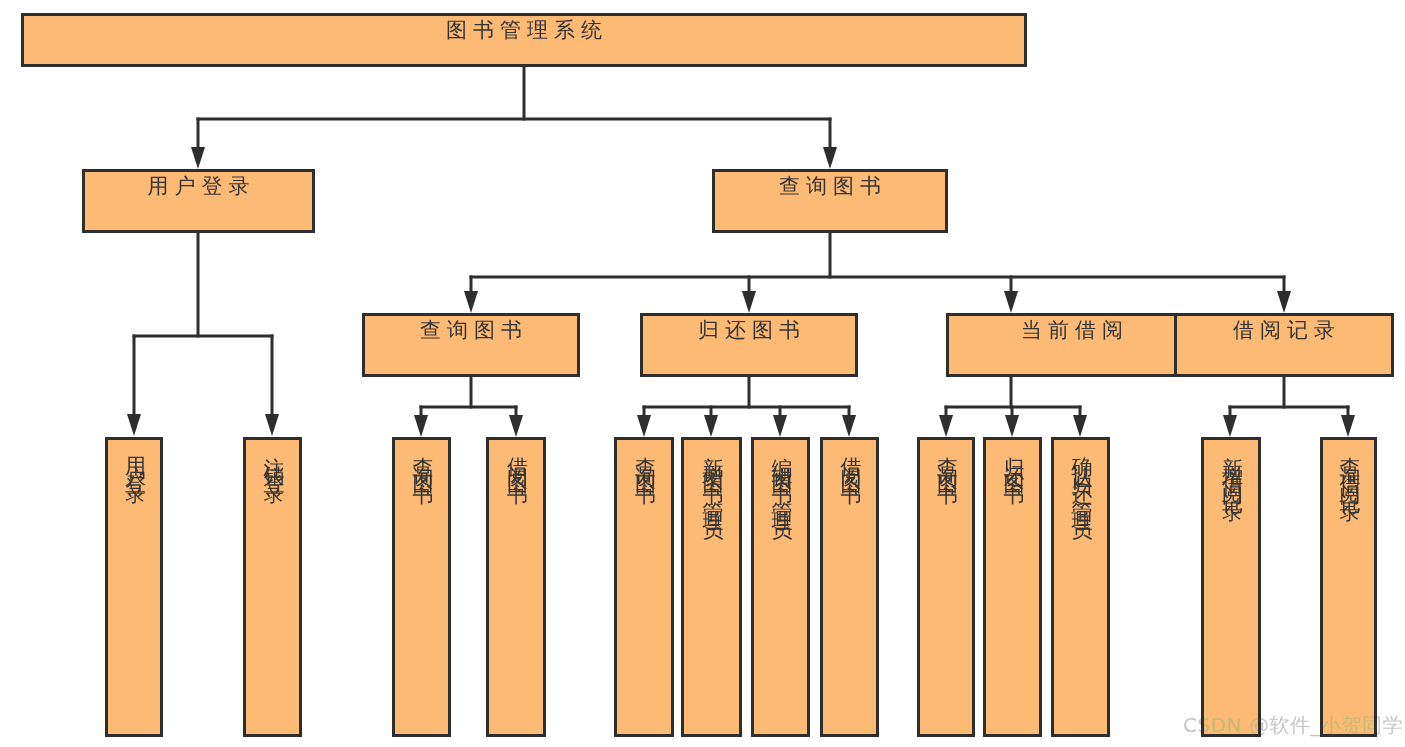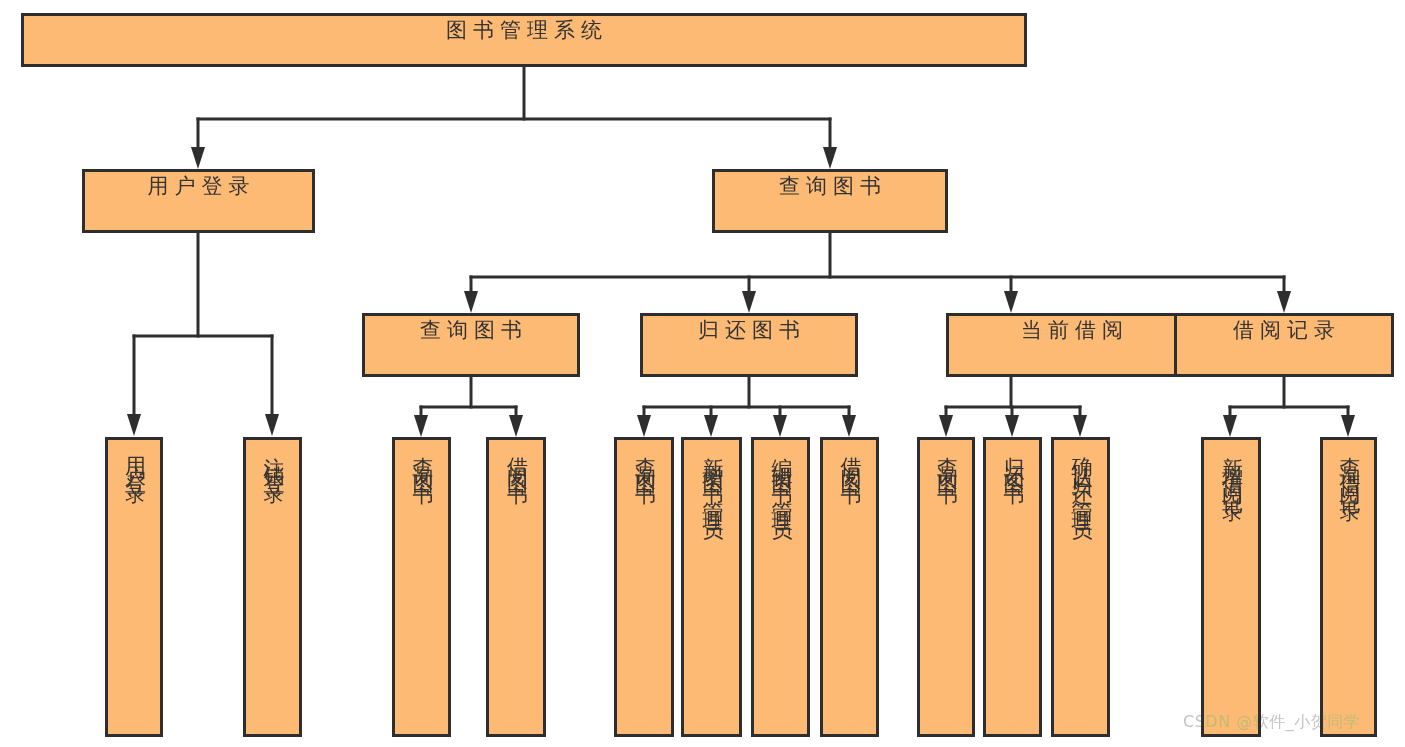--- a/index.html
+++ b/index.html
@@ -42,21 +42,21 @@
   #n-leaf-5{left:681px;width:61px;}
   #n-leaf-6{left:751px;width:59px;}
   #n-leaf-7{left:820px;width:59px;}
   #n-leaf-8{left:917px;width:58px;}
   #n-leaf-9{left:983px;width:59px;}
   #n-leaf-10{left:1051px;width:59px;}
   #n-leaf-11{left:1201px;width:60px;}
   #n-leaf-12{left:1320px;width:57px;}
   .watermark{
     position:absolute;left:1183px;top:712px;z-index:3;
-    font-size:16px;letter-spacing:0.5px;white-space:nowrap;
+    font-size:20px;letter-spacing:0.5px;white-space:nowrap;
     color:var(--wm,#c4c4c4);mix-blend-mode:darken;
   }
 </style>
 </head>
 <body>
 
 <div class="canvas">
 
   <svg class="connectors" width="1405" height="747" viewBox="0 0 1405 747">
       <line x1="524" y1="67" x2="524" y2="119" stroke="#2e2e2e" stroke-width="3" stroke-linecap="square"></line>

